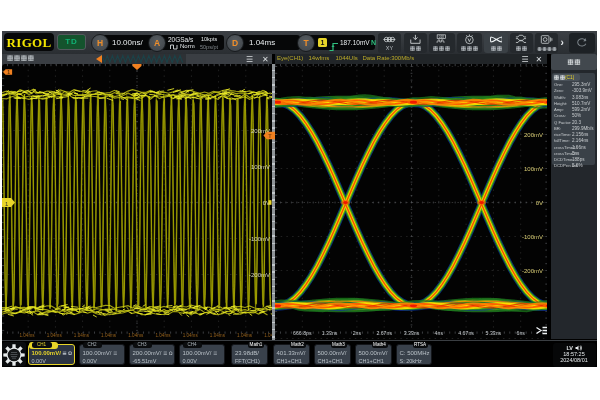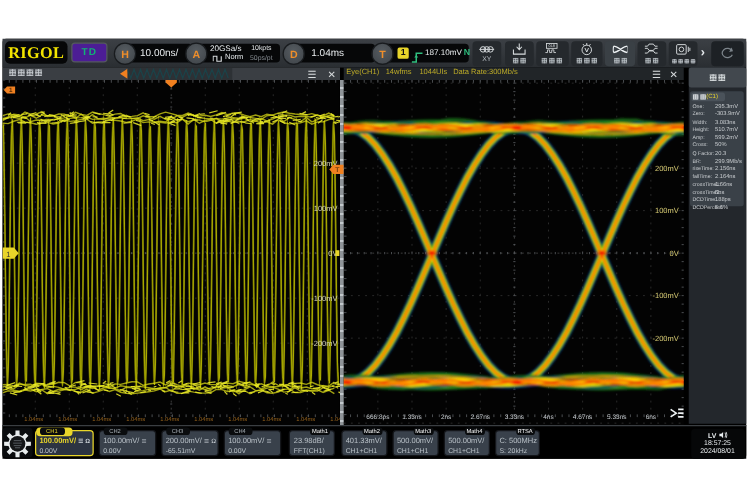--- a/index.html
+++ b/index.html
@@ -5,21 +5,21 @@
 .abs{position:absolute}
 .circ{position:absolute;width:18px;height:18px;border-radius:50%;background:radial-gradient(circle at 50% 38%,#565c61,#3e4348);border:1px solid #181b1e;
 color:#ef8e2a;font-weight:bold;font-size:8.5px;text-align:center;line-height:16.5px}
 .blk{position:absolute;background:#060708;border-radius:3px;color:#e8ecee}
 </style></head><body>
 <div class="abs" style="left:2px;top:31px;width:595px;height:336px;background:#000;border-radius:3px">
 
 <div class="abs" style="left:0;top:0;width:595px;height:22.5px;background:linear-gradient(#3c4045,#2a2e32)"></div>
 <div class="abs" style="left:2px;top:2px;width:50px;height:17.5px;background:#060708;border-radius:4px;text-align:center">
   <span style="font-family:'Liberation Serif',serif;font-weight:bold;font-size:13px;color:#f2e400;letter-spacing:0.3px;line-height:17.5px">RIGOL</span></div>
-<div class="abs" style="left:55px;top:3px;width:29px;height:16px;background:#4c1d95;border:1px solid #54595e;border-radius:3px;text-align:center;
+<div class="abs" style="left:55px;top:3px;width:29px;height:16px;background:#14532d;border:1px solid #54595e;border-radius:3px;text-align:center;
   color:#10b275;font-weight:bold;font-size:8px;line-height:14.5px;letter-spacing:1px">TD</div>
 <div class="blk" style="left:97px;top:3.5px;width:55px;height:15.5px"></div>
 <div class="abs" style="left:110px;top:3.5px;font-size:8px;color:#e8ecee;line-height:15.5px">10.00ns/</div>
 <div class="circ" style="left:89.0px;top:2.5px">H</div>
 <div class="blk" style="left:154px;top:3.5px;width:68px;height:15.5px"></div>
 <div class="abs" style="left:166px;top:4.5px;font-size:6.5px;color:#e8ecee">20GSa/s</div>
 <div class="abs" style="left:168px;top:12.5px;line-height:0"><svg width="8" height="6" viewBox="0 0 8 6">
         <path d="M0.5,5 V1 H3.5 V5 H7 V1" stroke="#d8dcde" stroke-width="0.9" fill="none"></path>
       </svg></div>
 <div class="abs" style="left:178px;top:12px;font-size:6px;color:#e8ecee">Norm</div>

